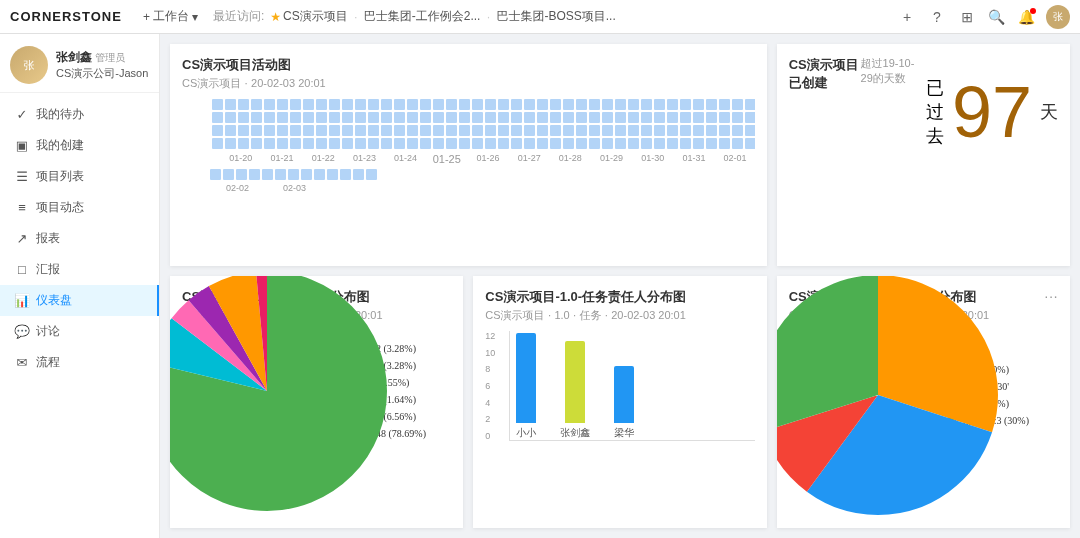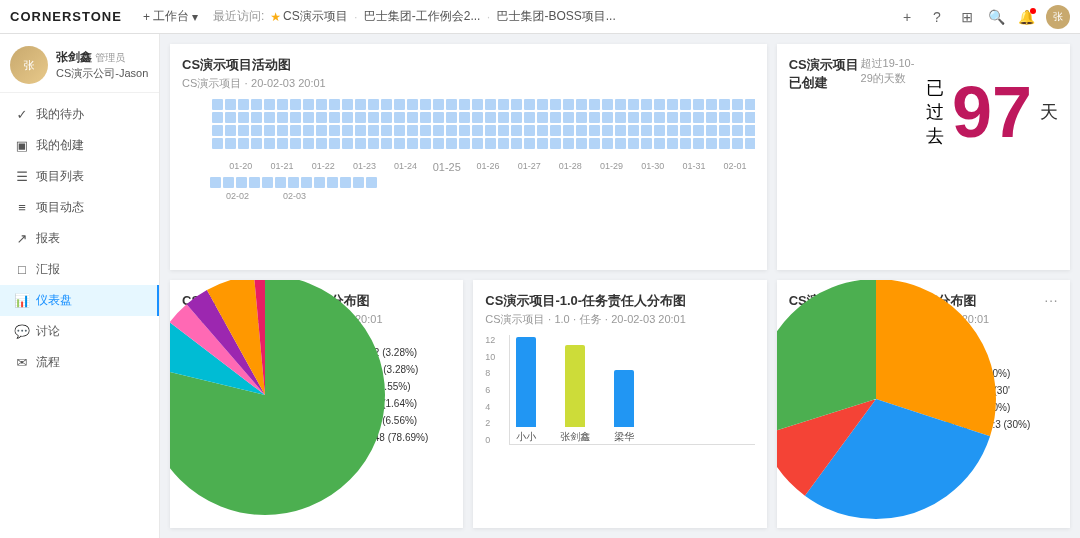--- a/index.html
+++ b/index.html
@@ -193,21 +193,21 @@
     .days-counter-area {
       flex: 1;
       display: flex;
       align-items: center;
       justify-content: center;
       width: 100%;
       gap: 8px;
       padding: 20px 0 10px;
     }
     .days-label-small { font-size: 18px; color: #000000; }
-    .days-number { font-size: 72px; font-weight: bold; color: #be185d; line-height: 1; }
+    .days-number { font-size: 72px; font-weight: normal; color: #a16207; line-height: 1; }
     .days-unit { font-size: 18px; color: #333; }
 
     
     .pie-card {
       position: relative;
     }
     .pie-wrapper {
       display: flex;
       align-items: center;
       justify-content: center;
@@ -216,20 +216,21 @@
     .pie-legend {
       display: flex;
       flex-direction: column;
       gap: 3px;
       font-size: 10px;
       margin-left: 8px;
     }
     .legend-item {
       display: flex;
       align-items: center;
+      font-family: Liberation Serif, serif;
     }
     .legend-dot {
       width: 8px; height: 8px;
       border-radius: 50%;
       flex-shrink: 0;
     }
     .bar-group {
       display: flex;
       flex-direction: column;
       align-items: center;
@@ -524,21 +525,21 @@
                 <div class="heatmap-cell"></div>
                 <div class="heatmap-cell"></div>
                 <div class="heatmap-cell"></div>
               <div class="heatmap-cell"></div>
                 <div class="heatmap-cell"></div>
                 <div class="heatmap-cell"></div>
             </div>
           </div>
         </div>
 
-        <div style="display:flex; gap:2px; margin-top:12px; padding-left:28px; font-size:9px; color:#999;">
+        <div style="display:flex; gap:2px; margin-top:4px; padding-left:28px; font-size:9px; color:#999;">
           <span style="width:13px; text-align:center;"></span>
           <span style="width:55px; text-align:center; font-size:9px; color:#999;">01-20</span>
           <span style="width:55px; text-align:center; font-size:9px; color:#999;">01-21</span>
           <span style="width:55px; text-align:center; font-size:9px; color:#999;">01-22</span>
           <span style="width:55px; text-align:center; font-size:9px; color:#999;">01-23</span>
           <span style="width:55px; text-align:center; font-size:9px; color:#999;">01-24</span>
           <span style="width:55px; text-align:center; font-size:11px; color:#999;">01-25</span>
           <span style="width:55px; text-align:center; font-size:9px; color:#999;">01-26</span>
           <span style="width:55px; text-align:center; font-size:9px; color:#999;">01-27</span>
           <span style="width:55px; text-align:center; font-size:9px; color:#999;">01-28</span>

